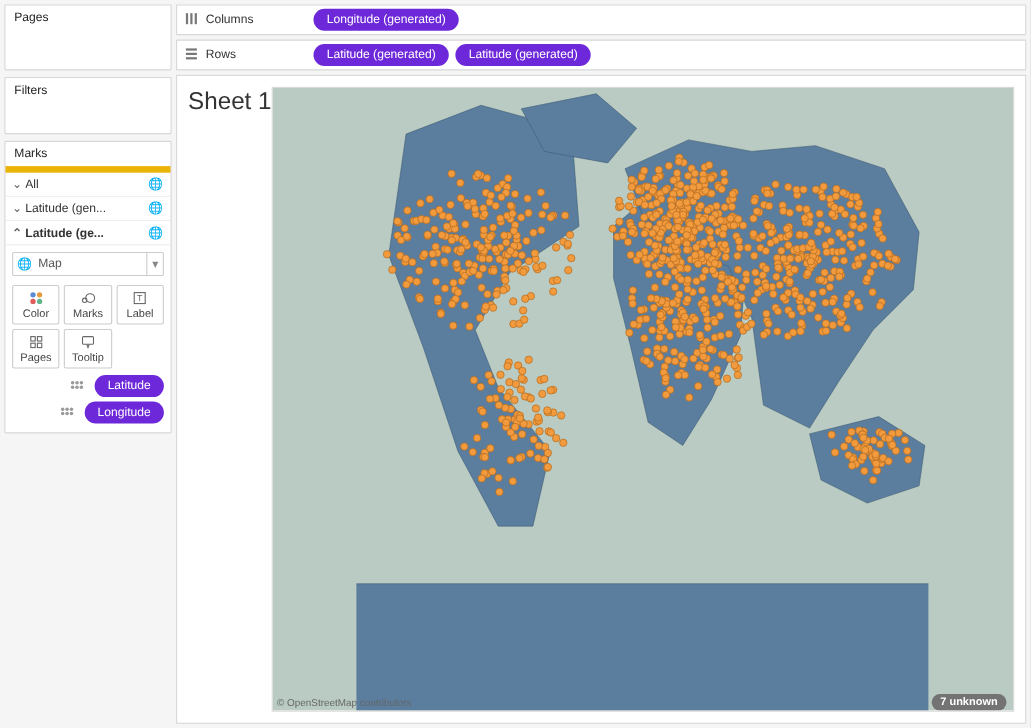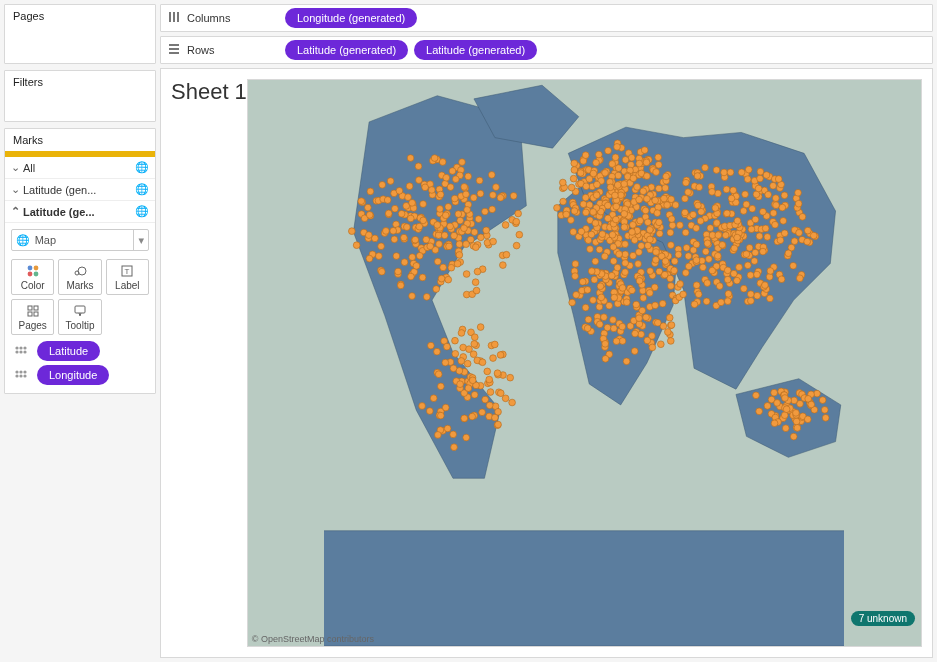--- a/index.html
+++ b/index.html
@@ -101,20 +101,21 @@
   background: #fff;
   gap: 2px;
 }
 .prop-btn .ic { height: 14px; display:flex; align-items:center; }
 .props-grid .row3 { grid-column: 3 / 4; visibility: hidden; }
 .field-pill-row {
   display: flex;
   align-items: center;
   padding: 2px 6px 2px 10px;
   gap: 4px;
+  justify-content: flex-end;
 }
 .pill-icon { width: 18px; color: #888; font-size: 10px; }
 .pill {
   background: #6d28d9;
   color: #fff;
   border-radius: 12px;
   padding: 3px 12px;
   font-size: 11px;
   display: inline-flex;
   align-items: center;
@@ -177,27 +178,28 @@
 .dot { fill: #f19a3e; stroke: #b36b1f; stroke-width: 0.6; }
 .attrib {
   position: absolute;
   bottom: 2px;
   left: 4px;
   font-size: 9px;
   color: #666;
 }
 .unknown-badge {
   position: absolute;
-  bottom: 20px;
+  bottom: 0;
   right: 6px;
-  background: #0f766e;
+  background: #737373;
   color: #fff;
   font-size: 10px;
   padding: 2px 8px;
   border-radius: 9px;
+  font-weight: bold;
 }
 </style>
 </head>
 <body>
 
 <div class="app">
   <div class="left-panel">
     <div class="card pages-card">
       <div class="card-title">Pages</div>
     </div>

